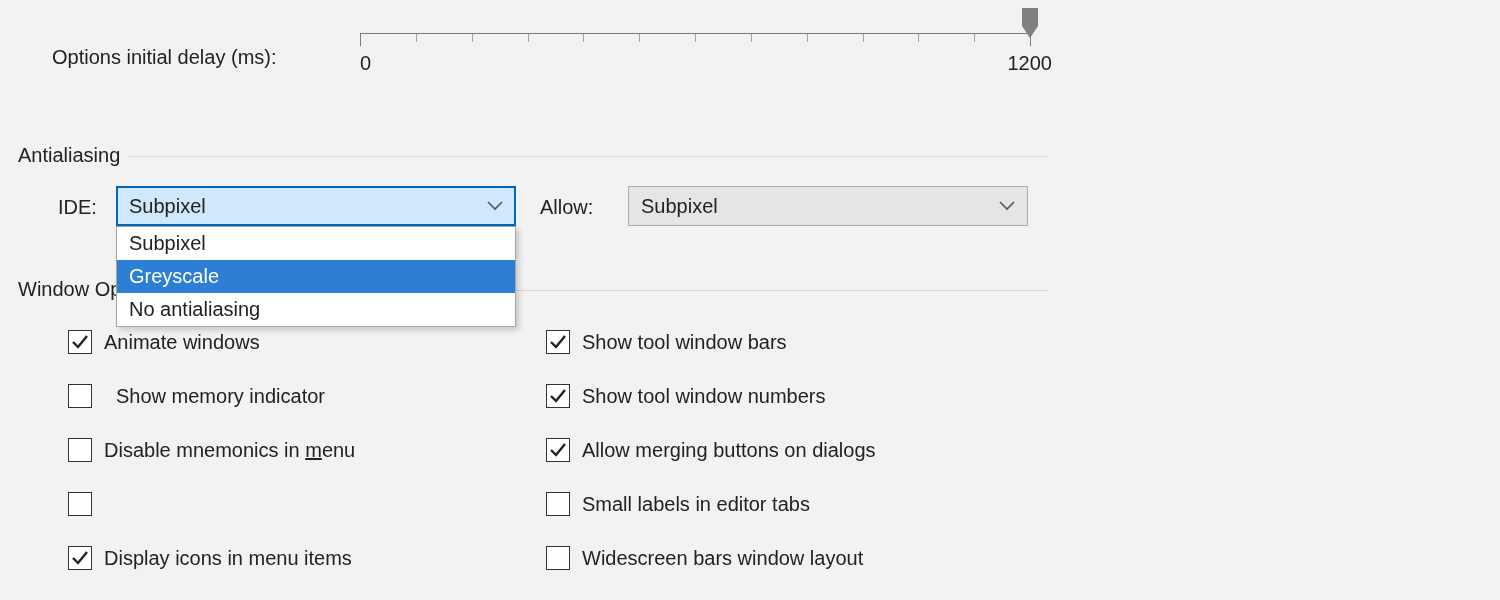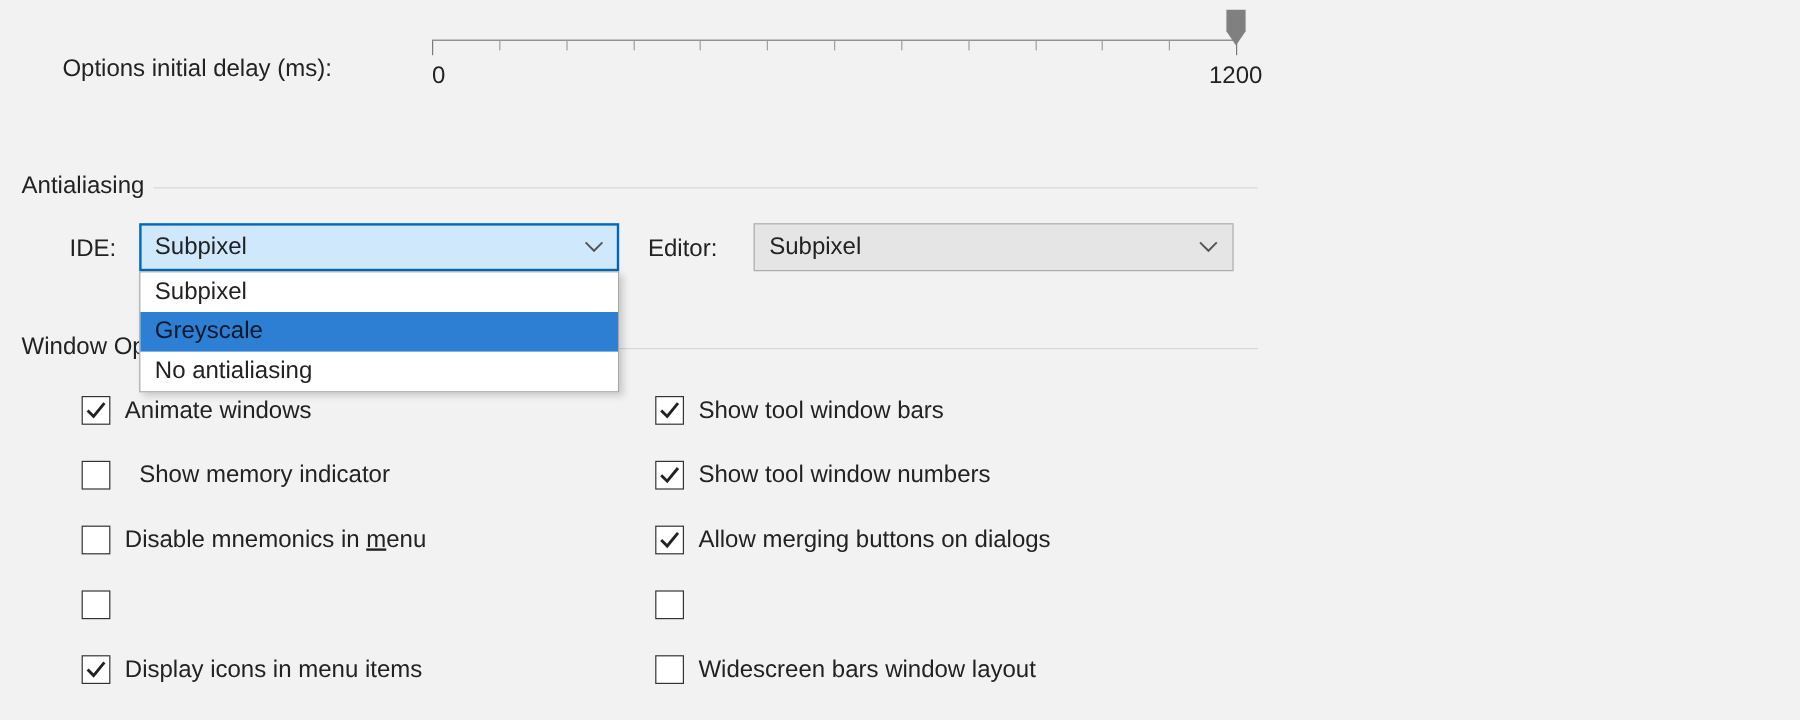--- a/index.html
+++ b/index.html
@@ -125,21 +125,21 @@
     z-index: 10;
   }
   .dropdown-item {
     padding: 5px 12px;
     font-size: 20px;
     color: #222;
     cursor: default;
   }
   .dropdown-item.hover {
     background: #2d7fd3;
-    color: #0f172a;
+    color: #ffffff;
   }
 
   
   .check-row {
     position: absolute;
     display: flex;
     align-items: center;
     gap: 12px;
   }
   .check-row .box {
@@ -196,21 +196,21 @@
   <div class="field-label ide-label">IDE:</div>
   <div class="combo focused ide-combo">
     <span class="text">Subpixel</span>
     <span class="chev">
       <svg width="16" height="10" viewBox="0 0 16 10">
           <path d="M1 1 L8 8 L15 1" stroke="#555" stroke-width="1.6" fill="none"></path>
         </svg>
     </span>
   </div>
 
-  <div class="field-label editor-label">Editor:</div>
+  <div class="field-label editor-label">Allow:</div>
   <div class="combo editor-combo">
     <span class="text">Subpixel</span>
     <span class="chev">
       <svg width="16" height="10" viewBox="0 0 16 10">
           <path d="M1 1 L8 8 L15 1" stroke="#555" stroke-width="1.6" fill="none"></path>
         </svg>
     </span>
   </div>
 
   <div class="group-label winopt-label">Window Options</div>
@@ -265,20 +265,21 @@
       <div class="check-row" style="left: 546px; top: 438px;">
         <div class="box">
           <svg width="18" height="18" viewBox="0 0 18 18">
             <path d="M2 9 L7 14 L16 3" stroke="#222" stroke-width="2.4" fill="none"></path>
           </svg>
         </div>
         <span class="lbl">Allow merging buttons on dialogs</span>
       </div>
       <div class="check-row" style="left: 546px; top: 492px;">
         <div class="box"></div>
+        <span class="lbl">Small labels in editor tabs</span>
       </div>
       <div class="check-row" style="left: 546px; top: 546px;">
         <div class="box"></div>
         <span class="lbl">Widescreen bars window layout</span>
       </div>
     </div>
 
   <div class="dropdown">
       <div class="dropdown-item">Subpixel</div>
       <div class="dropdown-item hover">Greyscale</div>

